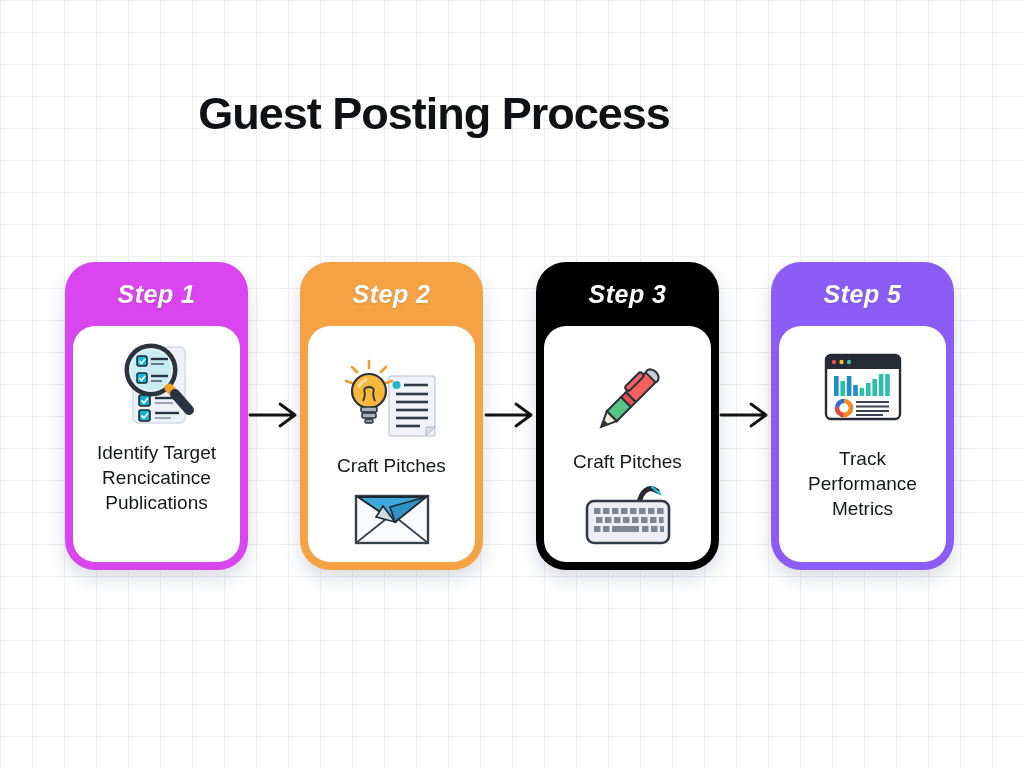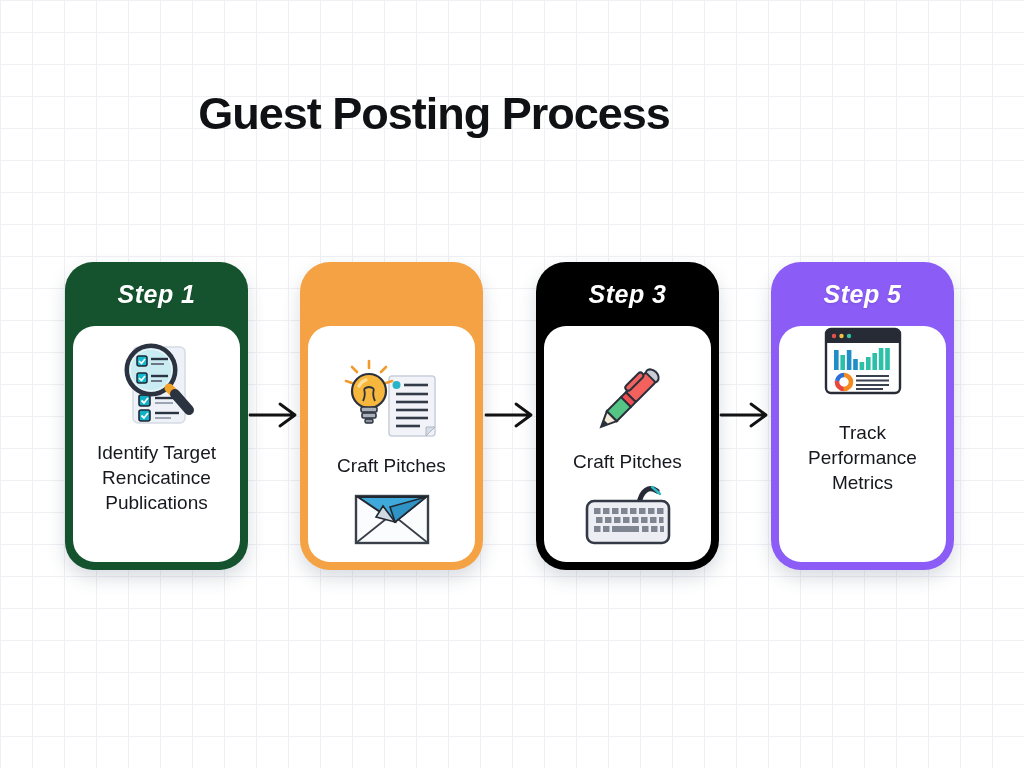--- a/index.html
+++ b/index.html
@@ -35,38 +35,38 @@
     text-shadow: 0 1px 2px rgba(0,0,0,0.12);
   }
   .card-body {
     position: absolute; top: 64px; left: 8px; right: 8px; bottom: 8px;
     background: #ffffff; border-radius: 22px;
     display: flex; flex-direction: column; align-items: center;
     box-sizing: border-box;
   }
   .body-1 { padding-top: 16px; gap: 12px; }
   .body-2, .body-3 { padding-top: 32px; padding-bottom: 16px; justify-content: space-between; }
-  .body-4 { gap: 24px; }
+  .body-4 { padding-top: 26px; gap: 24px; }
   .step-label {
     font-size: 19px; font-weight: normal; color: #16181d;
     text-align: center; line-height: 1.32; max-width: 158px;
   }
   .arrow {
     position: absolute; top: 400px; width: 56px; height: 30px;
   }
   .arrow-1 { left: 248px; }
   .arrow-2 { left: 484px; }
   .arrow-3 { left: 719px; }
 </style>
 </head>
 <body>
 
 <h1 class="title">Guest Posting Process</h1>
 
-<div class="card card-1" style="background-color: #14532d; border-radius: 28px;">
+<div class="card card-1" style="background-color: #d946ef;">
   <div class="card-header">Step 1</div>
   <div class="card-body body-1">
     <svg width="88" height="86" viewBox="0 0 88 86">
       <rect x="20" y="5" width="52" height="76" rx="5" fill="#eef1f7" stroke="#d5dbe5" stroke-width="1.5"></rect>
       <rect x="26" y="53" width="11" height="11" rx="2" fill="#12b0c6" stroke="#1e2734" stroke-width="1.6"></rect>
       <path d="M28.5 58.5 L31 61 L35 56" stroke="#ffffff" stroke-width="1.8" fill="none"></path>
       <line x1="42" y1="56" x2="66" y2="56" stroke="#2a3342" stroke-width="2.4"></line>
       <line x1="42" y1="61" x2="60" y2="61" stroke="#9aa4b2" stroke-width="2"></line>
       <rect x="26" y="68" width="11" height="11" rx="2" fill="#12b0c6" stroke="#1e2734" stroke-width="1.6"></rect>
       <path d="M28.5 73.5 L31 76 L35 71" stroke="#ffffff" stroke-width="1.8" fill="none"></path>
@@ -83,20 +83,21 @@
       <line x1="38" y1="34" x2="55" y2="34" stroke="#2a3342" stroke-width="2.4"></line>
       <line x1="38" y1="39" x2="49" y2="39" stroke="#6c7684" stroke-width="2"></line>
       <line x1="56" y1="46" x2="60" y2="50" stroke="#f0a32a" stroke-width="9" stroke-linecap="round"></line>
       <line x1="62" y1="52" x2="76" y2="68" stroke="#2b3240" stroke-width="10" stroke-linecap="round"></line>
     </svg>
     <div class="step-label">Identify Target Rencicatince Publications</div>
   </div>
 </div>
 
 <div class="card card-2" style="background-color: rgb(244, 162, 67);">
+  <div class="card-header">Step 2</div>
   <div class="card-body body-2">
     <svg width="100" height="85" viewBox="0 0 100 85">
       <rect x="47" y="18" width="46" height="60" rx="3" fill="#f1f3f8" stroke="#c9d0da" stroke-width="1.5"></rect>
       <circle cx="54.5" cy="27" r="4" fill="#28b4c8"></circle>
       <line x1="62" y1="27" x2="86" y2="27" stroke="#343c49" stroke-width="2.6"></line>
       <line x1="54" y1="36" x2="86" y2="36" stroke="#343c49" stroke-width="2.6"></line>
       <line x1="54" y1="44" x2="86" y2="44" stroke="#343c49" stroke-width="2.6"></line>
       <line x1="54" y1="52" x2="86" y2="52" stroke="#343c49" stroke-width="2.6"></line>
       <line x1="54" y1="60" x2="86" y2="60" stroke="#343c49" stroke-width="2.6"></line>
       <line x1="54" y1="68" x2="78" y2="68" stroke="#343c49" stroke-width="2.6"></line>

